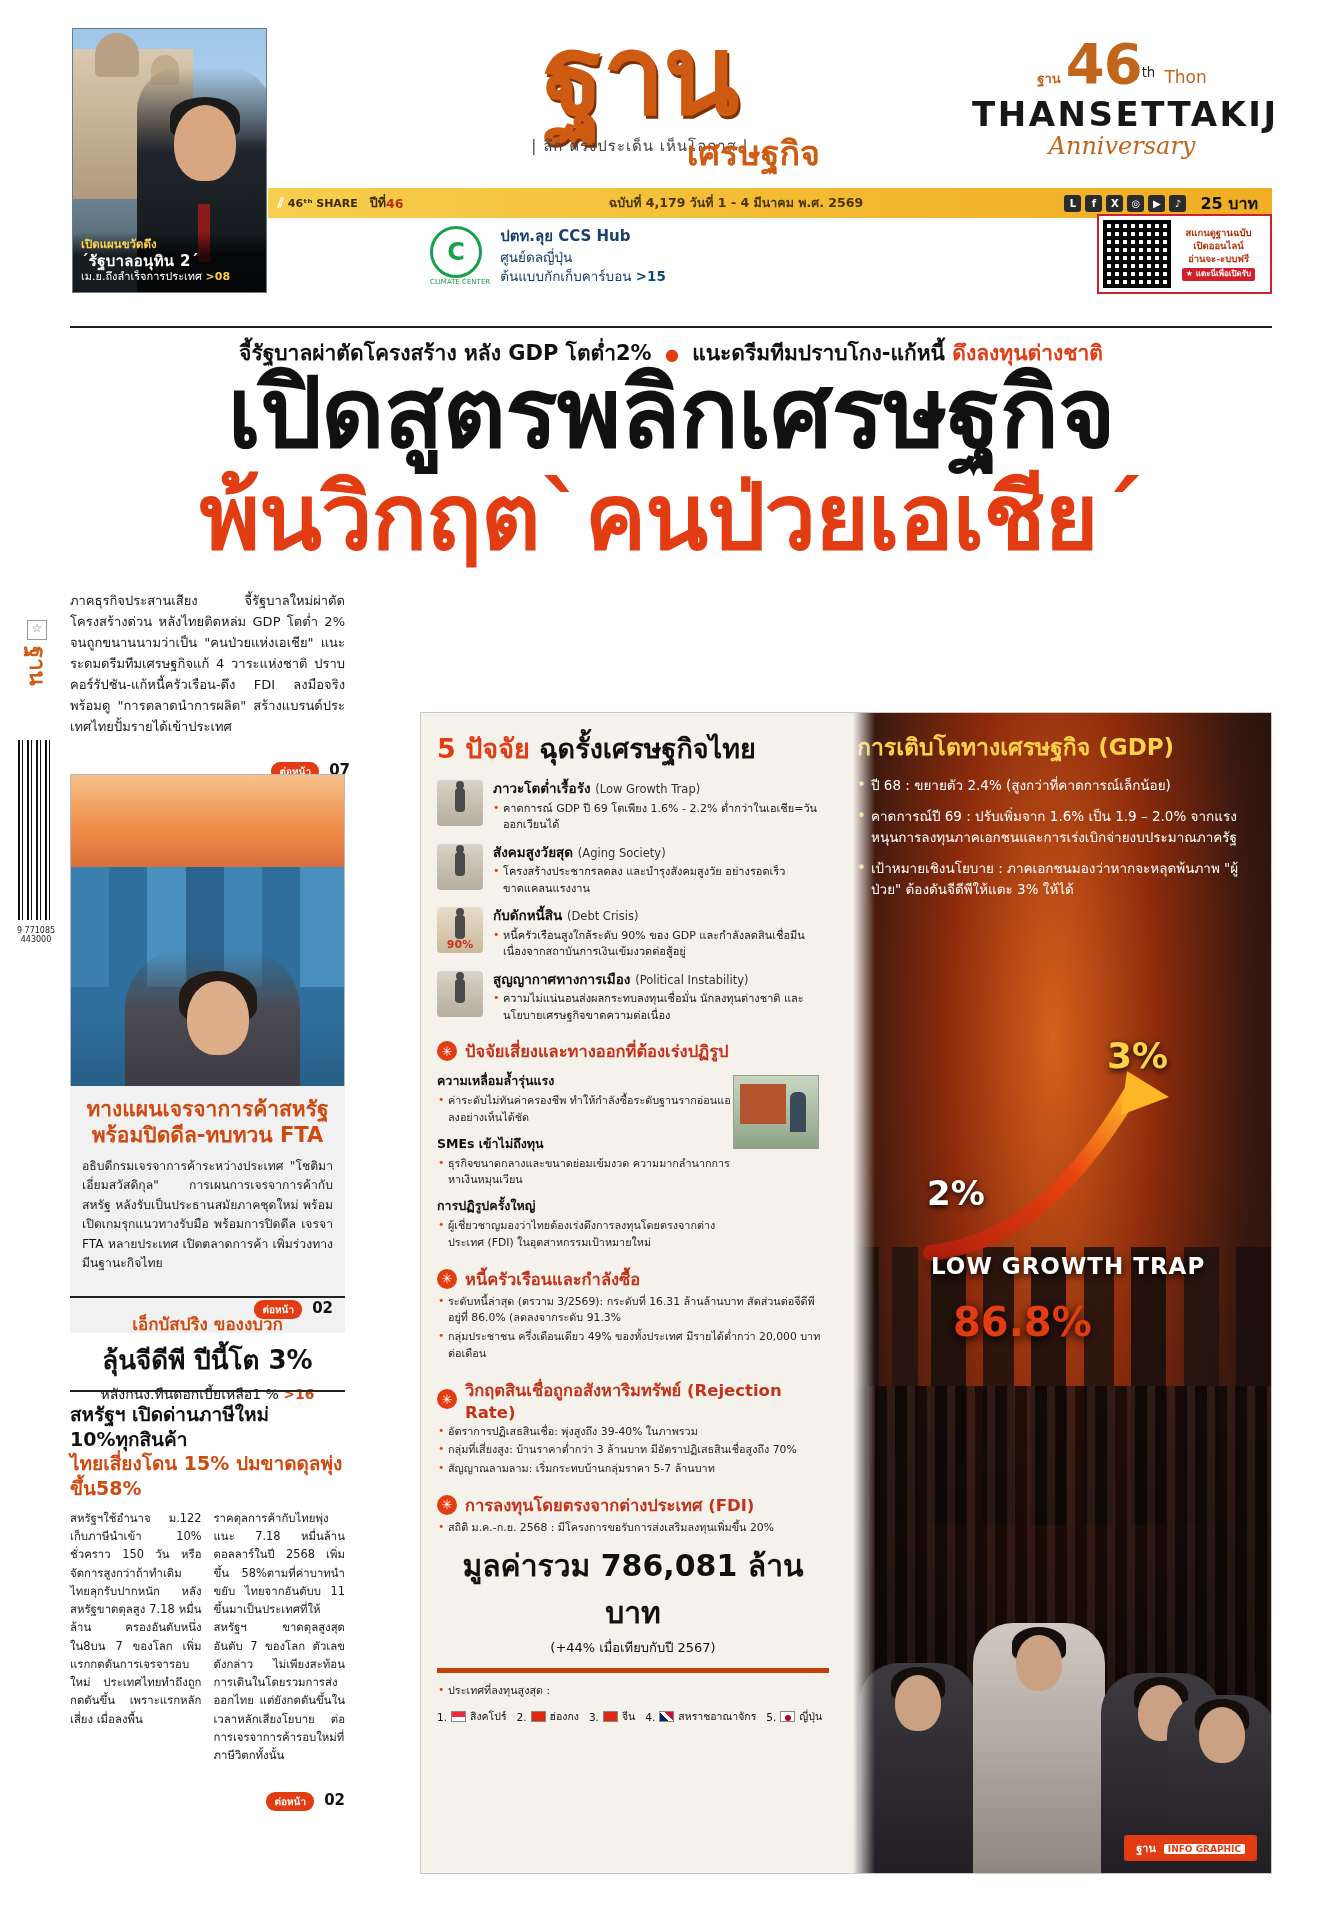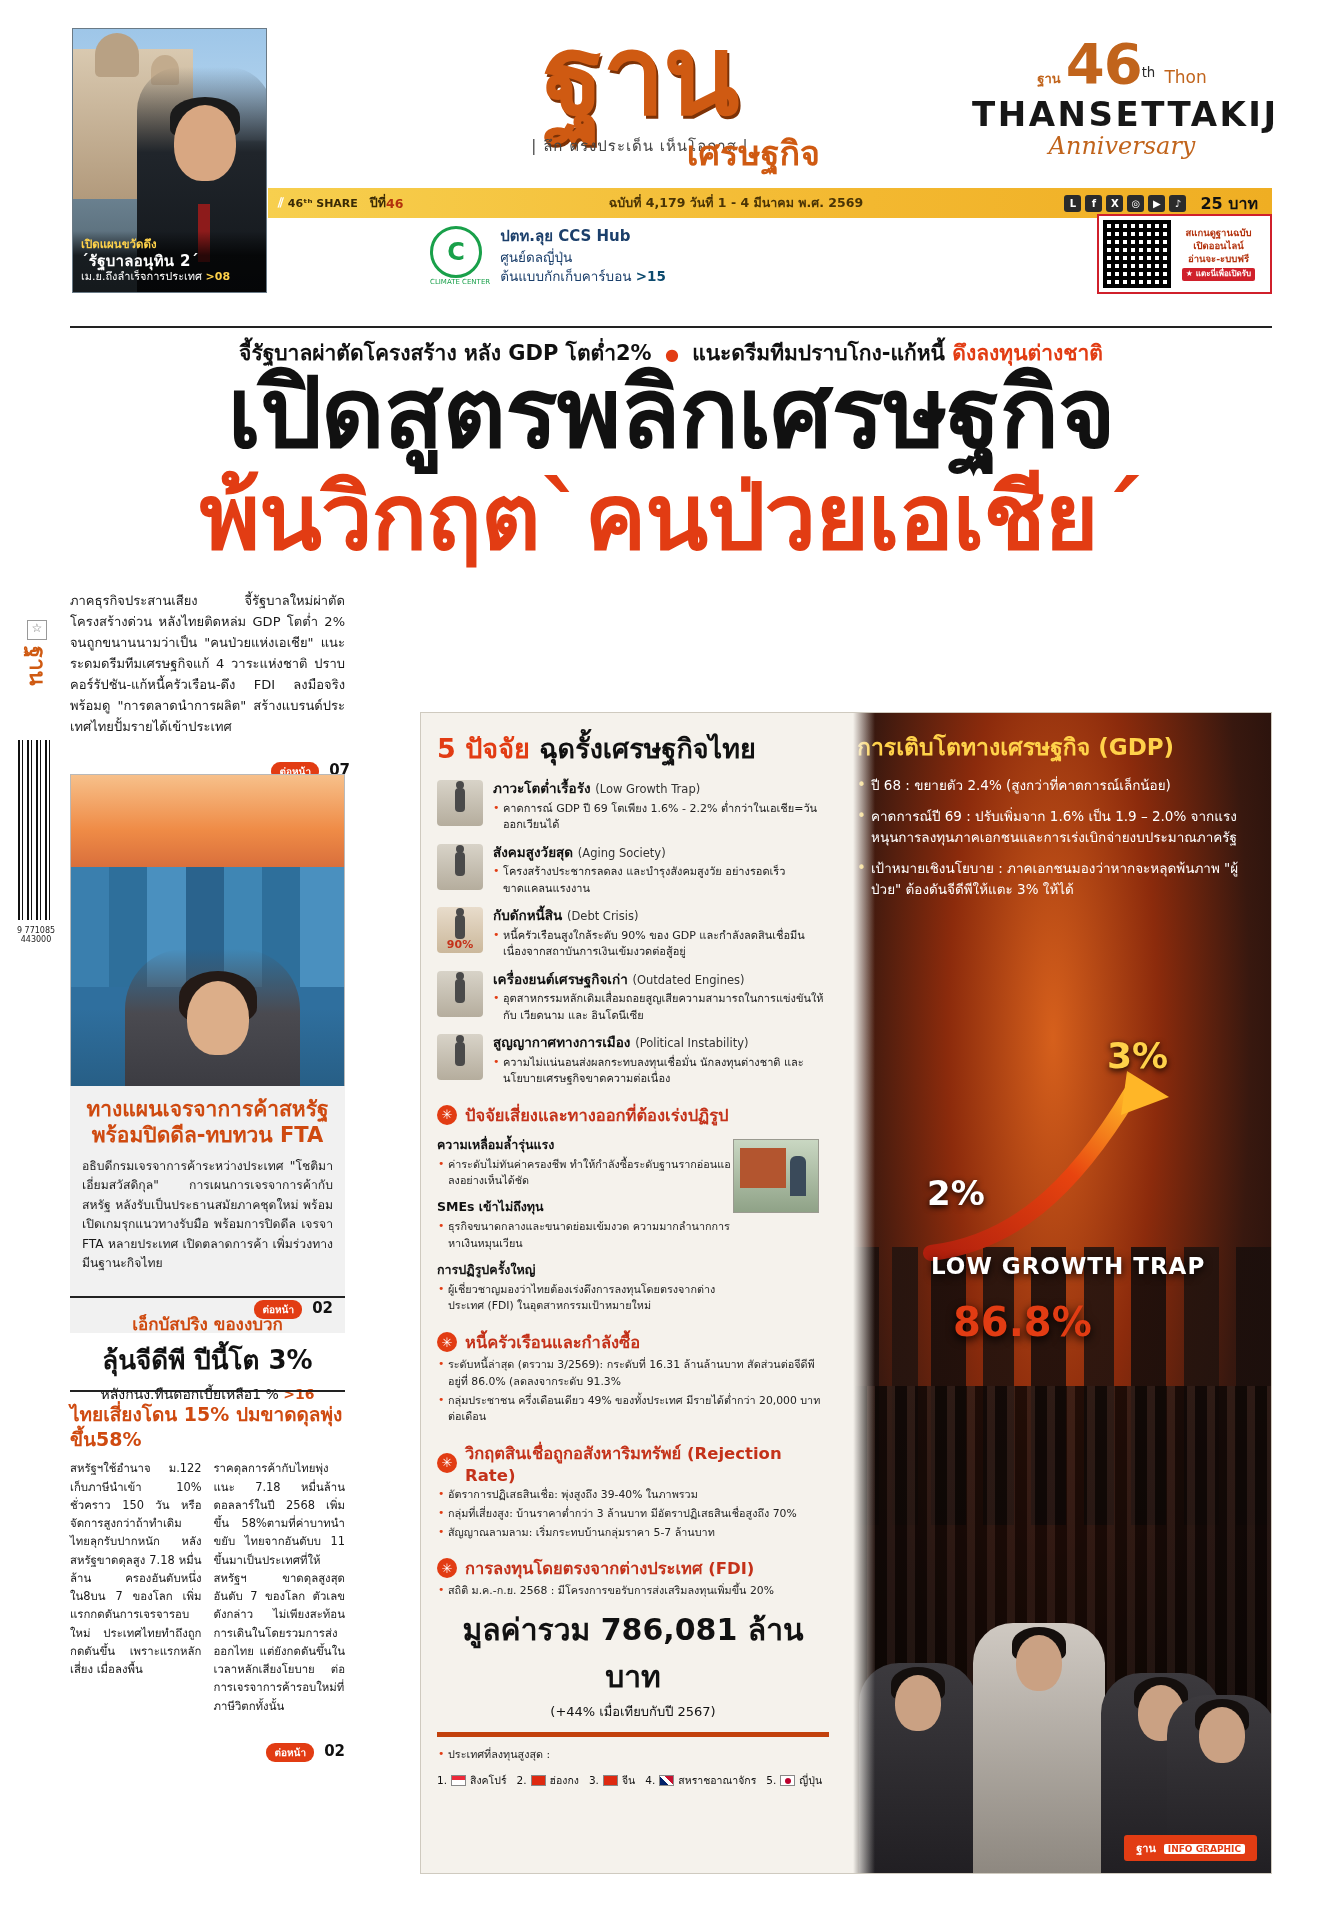--- a/index.html
+++ b/index.html
@@ -467,20 +467,21 @@
     <div class="s2">ลุ้นจีดีพี ปีนี้โต 3%</div>
     <div class="s3">
       <span>หลังกนง.ทืนดอกเบี้ยเหลือ1 %</span>
       <span class="pg">&gt;16</span>
     </div>
   </div>
 
   <div class="lc-div" style="top:1390px"></div>
 
   <div class="sec3">
+    <div class="h1">สหรัฐฯ เปิดด่านภาษีใหม่ 10%ทุกสินค้า</div>
     <div class="h2">ไทยเสี่ยงโดน 15% ปมขาดดุลพุ่งขึ้น58%</div>
     <div class="cols">
       <div>สหรัฐฯใช้อำนาจ ม.122 เก็บภาษีนำเข้า 10% ชั่วคราว 150 วัน หรือจัดการสูงกว่าถ้าทำเดิม ไทยลุกรับปากหนัก หลังสหรัฐขาดดุลสูง 7.18 หมื่นล้าน ครองอันดับหนึ่งใน8บน 7 ของโลก เพิ่มแรกกดดันการเจรจารอบใหม่ ประเทศไทยทำถึงถูกกดดันขึ้น เพราะแรกหลักเสี่ยง เมื่อลงพื้น</div>
       <div>ราคดุลการค้ากับไทยพุ่งแนะ 7.18 หมื่นล้านดอลลาร์ในปี 2568 เพิ่มขึ้น 58%ตามที่ค่าบาทนำ ขยับ ไทยจากอันดับบ 11 ขึ้นมาเป็นประเทศที่ให้สหรัฐฯ ขาดดุลสูงสุด อันดับ 7 ของโลก ตัวเลขดังกล่าว ไม่เพียงสะท้อนการเดินในโดยรวมการส่งออกไทย แต่ยังกดดันขึ้นในเวลาหลักเสียงโยบาย ต่อการเจรจาการค้ารอบใหม่ที่ภาษีวิตกทั้งนั้น</div>
     </div>
     <div class="foot">
       <span class="pgtag">ต่อหน้า</span>
       <span class="pgnum">02</span>
     </div>
   </div>
@@ -579,32 +580,20 @@
         </div>
         <div class="f-txt">
           <div class="f-head">
             <span>กับดักหนี้สิน</span>
             <span class="en">(Debt Crisis)</span>
           </div>
           <div class="f-bul">หนี้ครัวเรือนสูงใกล้ระดับ 90% ของ GDP และกำลังลดสินเชื่อมีนเนื่องจากสถาบันการเงินเข้มงวดต่อสู้อยู่</div>
         </div>
       </div>
 
-      <div class="f-row">
-        <div class="f-ico">
-            <div class="fig"></div>
-          </div>
-        <div class="f-txt">
-          <div class="f-head">
-            <span>เครื่องยนต์เศรษฐกิจเก่า</span>
-            <span class="en">(Outdated Engines)</span>
-          </div>
-          <div class="f-bul">อุตสาหกรรมหลักเดิมเสื่อมถอยสูญเสียความสามารถในการแข่งขันให้กับ เวียดนาม และ อินโดนีเซีย</div>
-        </div>
-      </div>
 
       <div class="f-row">
         <div class="f-ico">
             <div class="fig"></div>
           </div>
         <div class="f-txt">
           <div class="f-head">
             <span>สูญญากาศทางการเมือง</span>
             <span class="en">(Political Instability)</span>
           </div>

